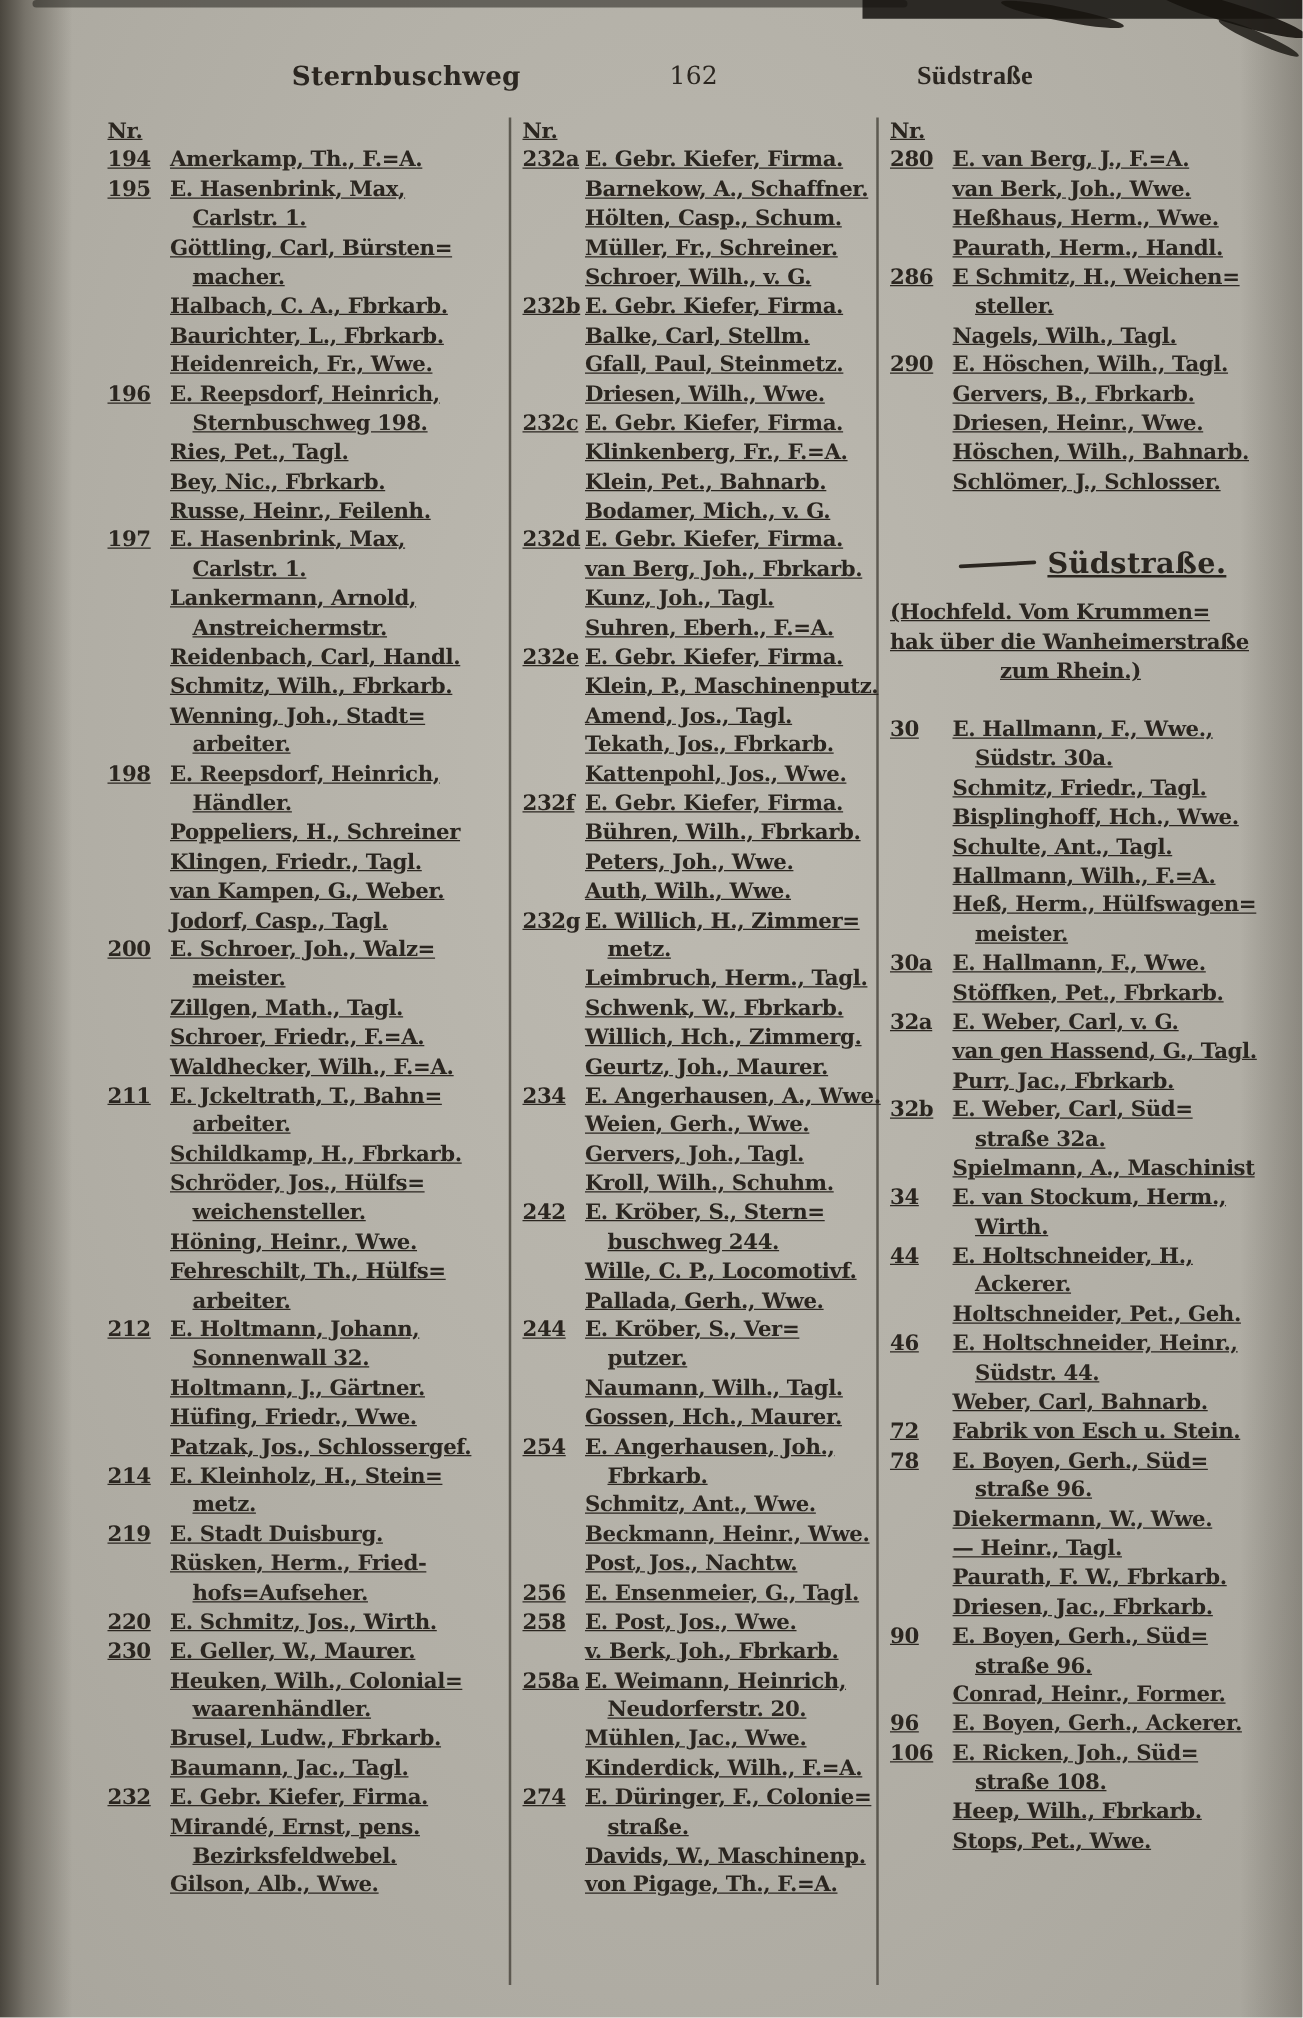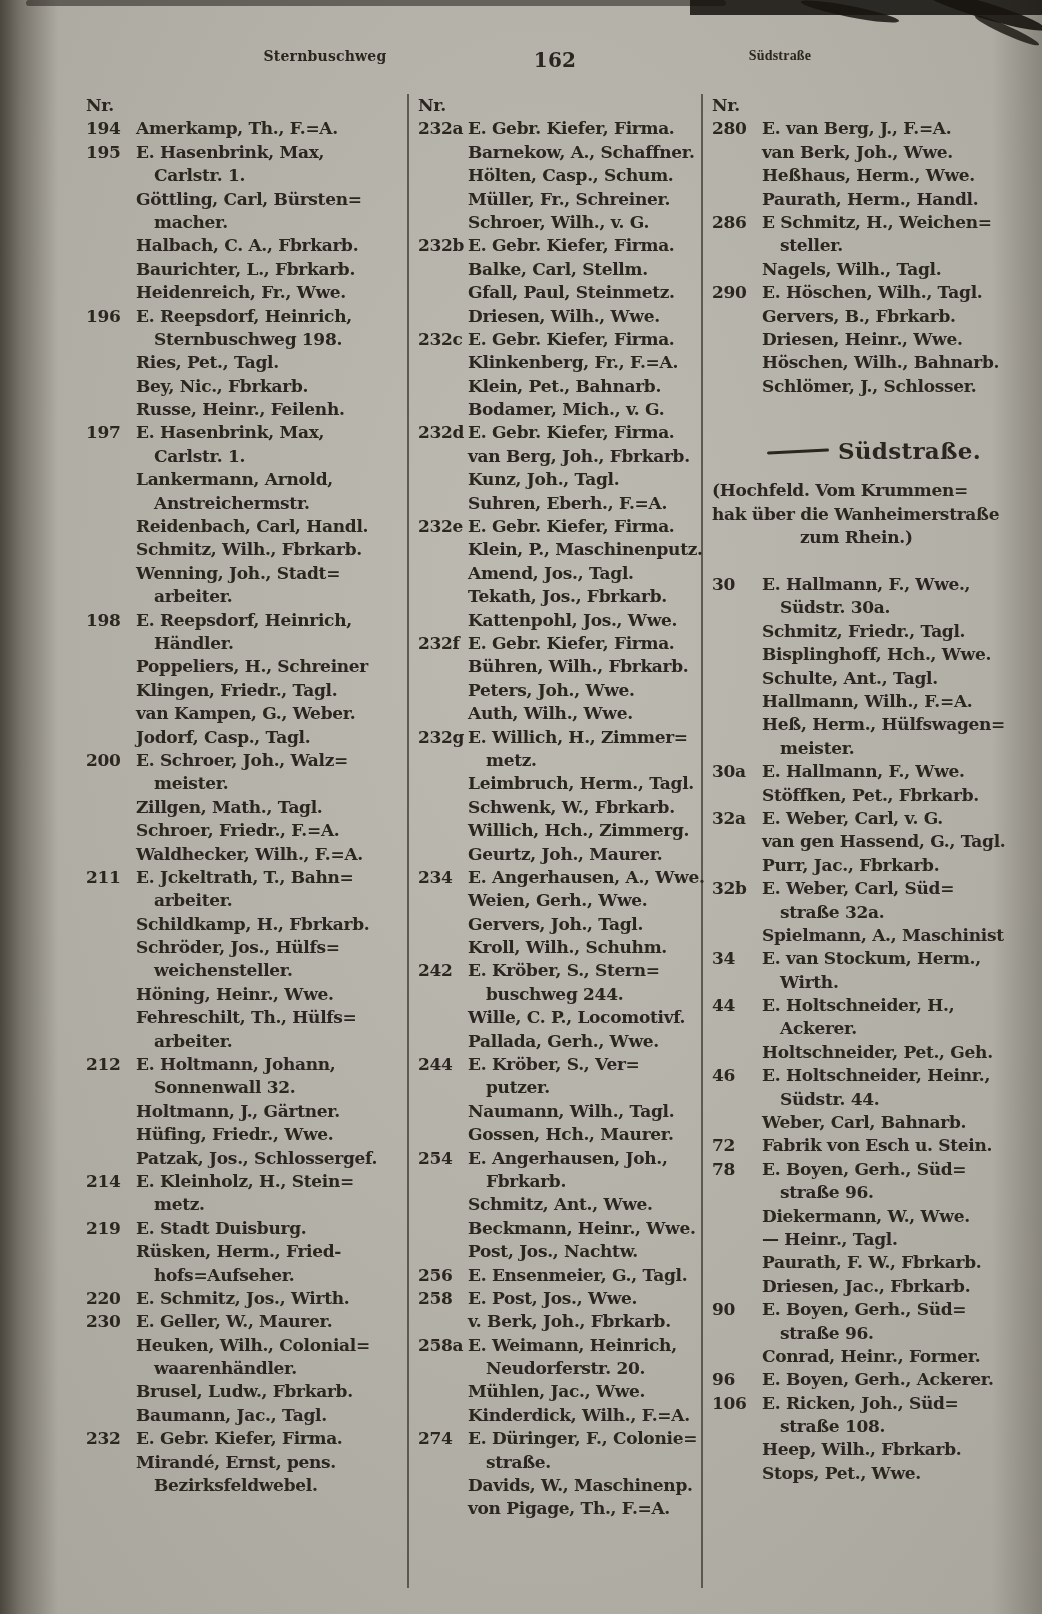--- a/index.html
+++ b/index.html
@@ -18,32 +18,32 @@
   .top-edge { position:absolute; left:26px; top:0; width:700px; height:6px;
     background:rgba(35,32,27,.55); border-radius:3px; }
   .top-edge-right { position:absolute; left:690px; top:0; width:352px; height:15px;
     background:rgba(20,18,14,.85); }
   .streak { position:absolute; background:#17140f; border-radius:50%; }
   .streak1 { left:800px; top:6px;  width:100px; height:11px; transform:rotate(11deg); opacity:.85; }
   .streak2 { left:918px; top:2px;  width:130px; height:16px; transform:rotate(17deg); opacity:.9; }
   .streak3 { left:972px; top:26px; width:70px;  height:9px;  transform:rotate(24deg); opacity:.8; }
 
   
-  .hdr { position:absolute; top:48px; height:28px; font-size:14px; letter-spacing:.2px; }
+  .hdr { position:absolute; top:48px; height:28px; font-size:21px; letter-spacing:.2px; }
   .hdr-left  { left:200px; width:250px; text-align:center; }
-  .hdr-num   { left:500px; width:110px; text-align:center; font-weight:700; font-size:20px; }
+  .hdr-num   { left:500px; width:110px; text-align:center; font-weight:400; font-size:20px; }
   .hdr-right { left:690px; width:180px; text-align:center;font-family:Liberation Serif, serif; }
 
   
   .vrule { position:absolute; top:94px; width:2px; height:1494px; background:#47433b; opacity:.8; }
   .vrule1 { left:407px; }
   .vrule2 { left:701px; }
 
   
-  .col { position:absolute; top:94px; overflow:visible; }
+  .col { position:absolute; top:94px; overflow:visible;text-decoration:underline; }
   .col1 { left:86px;  width:322px; }
   .col2 { left:418px; width:282px; }
   .col3 { left:712px; width:324px; }
 
   .line { display:flex; height:23.4px; line-height:23.4px; font-size:17px;
           letter-spacing:-0.3px; white-space:nowrap; }
   .line .num { flex:0 0 50px; }
   .line .text { flex:0 0 auto; }
   .cont .text { padding-left:18px; }
   .colhead .num { flex:0 0 auto; }
@@ -307,20 +307,24 @@
       <span class="text">E. Gebr. Kiefer, Firma.</span>
     </div>
     <div class="line res">
       <span class="num"></span>
       <span class="text">Mirandé, Ernst, pens.</span>
     </div>
     <div class="line cont">
       <span class="num"></span>
       <span class="text">Bezirksfeldwebel.</span>
     </div>
+    <div class="line res">
+      <span class="num"></span>
+      <span class="text">Gilson, Alb., Wwe.</span>
+    </div>
   </div>
 <div class="col col2">
     <div class="line colhead">
       <span class="num">Nr.</span>
       <span class="text"></span>
     </div>
     <div class="line entry">
       <span class="num">232a</span>
       <span class="text">E. Gebr. Kiefer, Firma.</span>
     </div>

